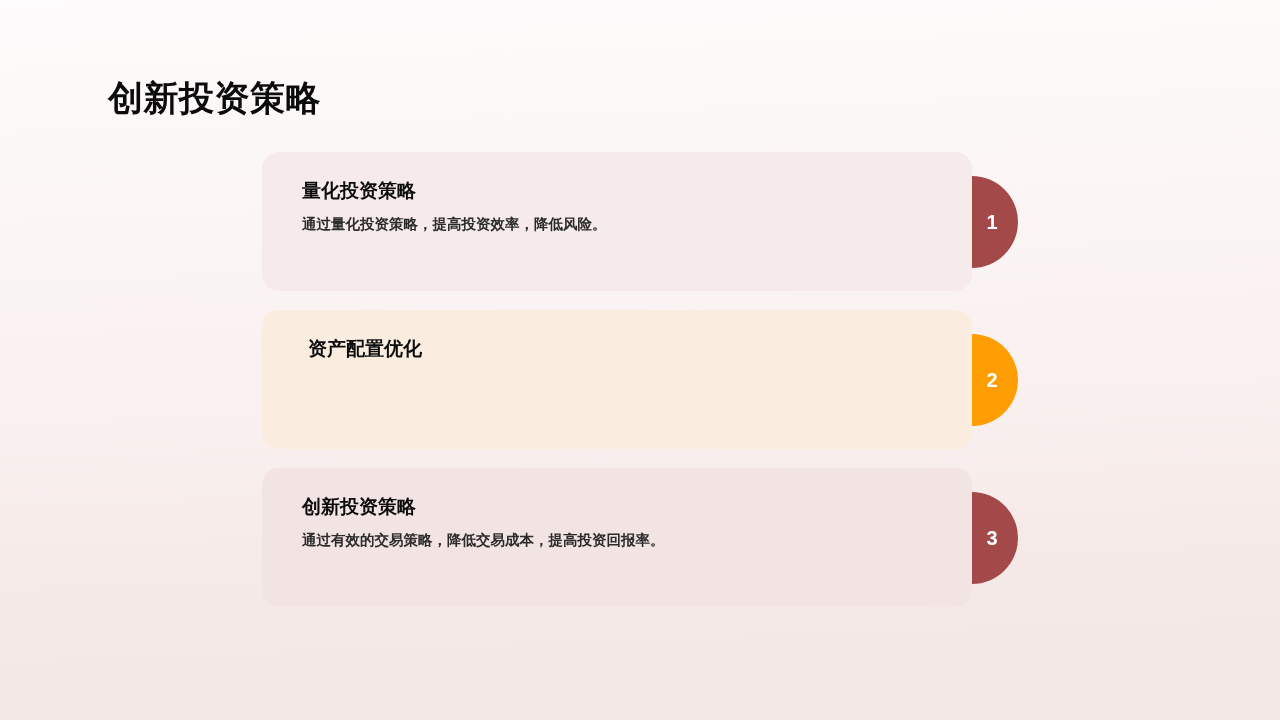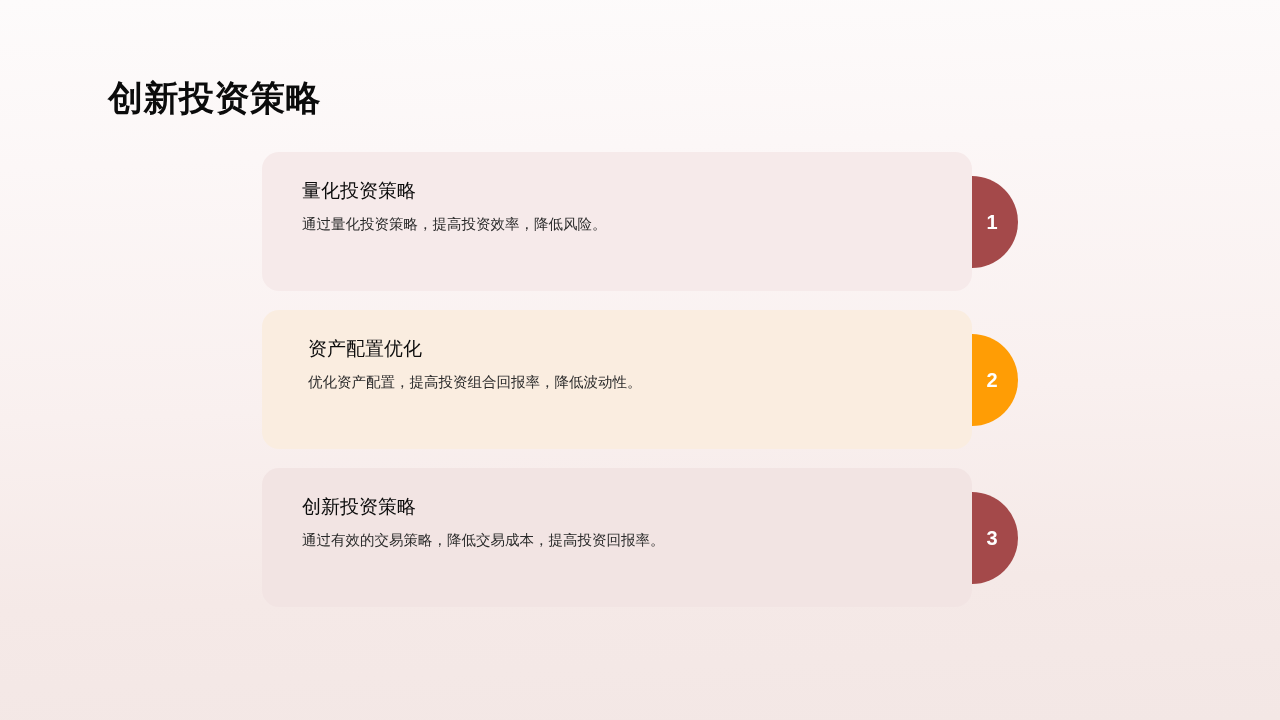--- a/index.html
+++ b/index.html
@@ -56,29 +56,29 @@
     box-sizing: border-box;
     padding: 26px 36px 0 40px;
     z-index: 2;
   }
   .card-row.r1 .card-panel { background: #F6EAEA; }
   .card-row.r2 .card-panel { background: #FAEDE0; padding-left: 46px; }
   .card-row.r3 .card-panel { background: #F2E4E3; }
 
   .card-title {
     font-size: 19px;
-    font-weight: normal;
+    font-weight: bold;
     color: #0C0C0C;
     line-height: 26px;
     margin: 0 0 9px 0;
     white-space: nowrap;
   }
   .card-desc {
     font-size: 14.5px;
-    font-weight: normal;
+    font-weight: bold;
     color: #2B2B2B;
     line-height: 22px;
     margin: 0;
     white-space: nowrap;
   }
   
   .badge {
     position: absolute;
     left: 710px;
     top: 50%;
@@ -121,21 +121,20 @@
         <div class="card-desc">通过量化投资策略，提高投资效率，降低风险。</div>
       </div>
     </div>
 
     <div class="card-row r2">
       <div class="badge" style="background:#FF9D05;">
         <span class="badge-num">2</span>
       </div>
       <div class="card-panel">
         <div class="card-title">资产配置优化</div>
-        <div class="card-desc">优化资产配置，提高投资组合回报率，降低波动性。</div>
       </div>
     </div>
 
     <div class="card-row r3">
       <div class="badge" style="background:#A4494A;">
         <span class="badge-num">3</span>
       </div>
       <div class="card-panel">
         <div class="card-title">创新投资策略</div>
         <div class="card-desc">通过有效的交易策略，降低交易成本，提高投资回报率。</div>

